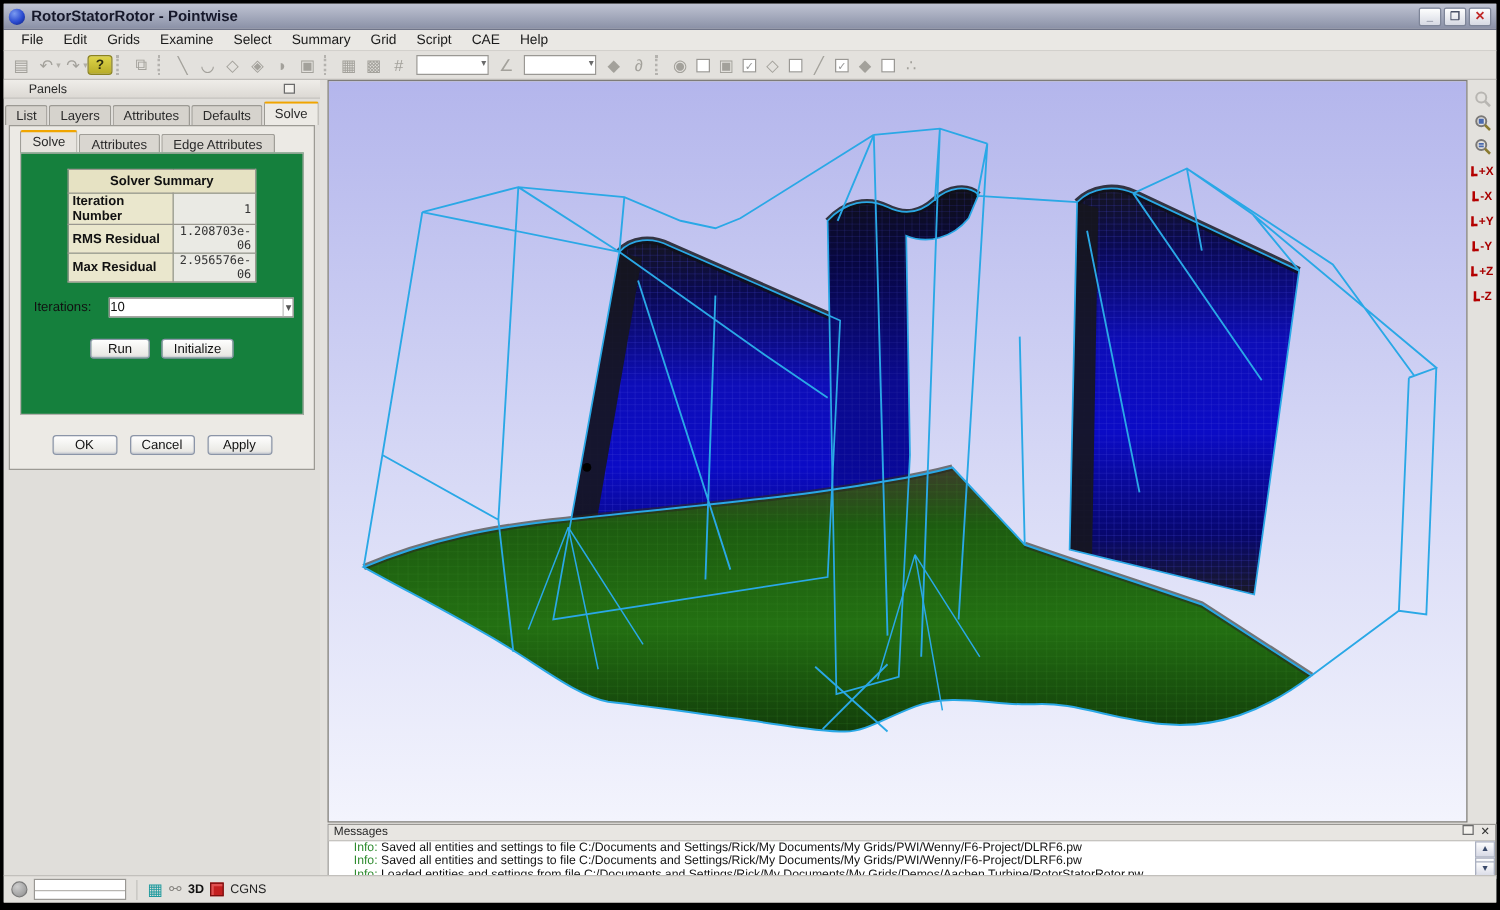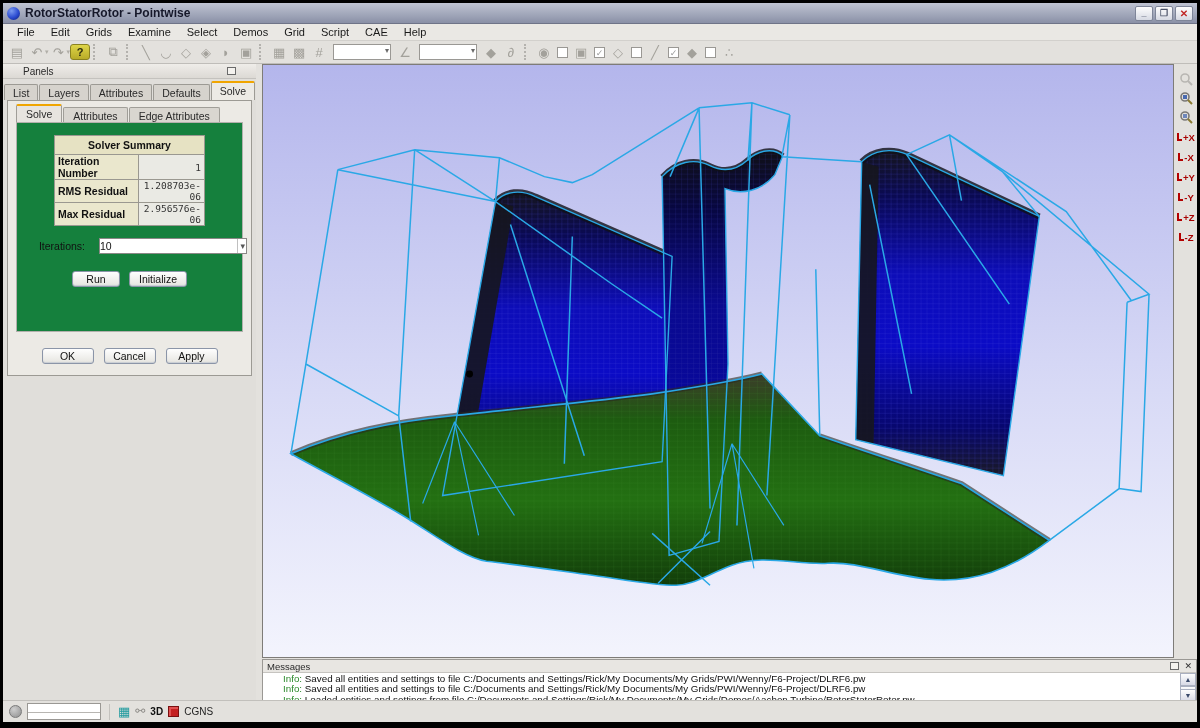--- a/index.html
+++ b/index.html
@@ -56,21 +56,21 @@
     border-bottom:none; border-radius:2px 2px 0 0; padding:2px 9px; margin-right:1px; height:15px; }
   .tab2.active { background:#e7e4df; border-top:2px solid #f0a500; height:18px; }
   #solve-content { position:absolute; left:8px; right:8px; top:21px; height:210px; background:#15803d;
     border:1px solid #b2b0ac; }
   table#summary { border-collapse:collapse; margin:12px auto 0 auto; }
   #summary td, #summary th { border:1px solid #9a9890; font-size:10.5px; height:19px; }
   #summary th { background:#e6e2c3; width:150px; font-weight:bold; color:#111; }
   #summary td.lbl { background:#eae7cd; width:84px; font-weight:bold; text-align:left; padding-left:3px; color:#111; }
   #summary td.val { background:#eaeae4; width:66px; text-align:right; padding-right:3px;
     font-family:"DejaVu Sans Mono", monospace; font-size:9.5px; color:#333; }
-  #iter-row { position:absolute; left:10px; top:115px; width:220px; display:flex; align-items:center;justify-content:flex-end; }
+  #iter-row { position:absolute; left:10px; top:115px; width:220px; display:flex; align-items:center; }
   #iter-label { font-size:10.5px; color:#111; }
   #iter-combo { margin-left:14px; width:148px; height:16px; background:#fff; border:1px solid #8a8886;
     font-size:10.5px; padding-left:0; line-height:14px; position:relative; color:#111; }
   #iter-combo::after { content:"▾"; position:absolute; right:1px; top:0px; font-size:9px; color:#555;
     border-left:1px solid #c0c0c0; padding-left:2px; }
   .xpbtn { height:16px; border:1px solid #8b95a8; border-radius:3px;
     background:linear-gradient(#fefefe,#e6e5e0); font-size:10.5px; color:#111; text-align:center;
     line-height:14px; box-shadow:inset 0 -1px 1px #c8ccd4; }
   #runinit { position:absolute; left:0; width:100%; top:148px; display:flex; justify-content:center; gap:9px; }
   #run-btn { width:48px; } #init-btn { width:58px; }
@@ -87,21 +87,21 @@
     display:flex; flex-direction:column; align-items:center; padding-top:6px; }
   .magbtn { width:18px; height:19px; display:flex; align-items:center; justify-content:center; }
   .axisbtn { width:20px; height:20px; display:flex; align-items:center; justify-content:center; gap:1px; }
   .axis-l { width:5px; height:8px; border-left:2px solid #b40000; border-bottom:2px solid #b40000; }
   .axis-t { font-size:9.5px; font-weight:bold; color:#a80000; }
 
   
   #messages { position:absolute; left:259px; right:0; top:656px; height:44px; background:#fff;
     border:1px solid #9a9894; }
   #msg-header { height:13px; background:#e8e6e2; border-bottom:1px solid #c6c4c0; display:flex;
-    align-items:center; padding:0 4px; }
+    align-items:flex-start; padding:0 4px; }
   #msg-title { font-size:9.5px; color:#2a2a2a; flex:1; }
   #msg-close { font-size:9px; color:#333; margin-left:5px; }
   #msg-body { position:absolute; left:0; right:16px; top:13px; bottom:0; overflow:hidden; padding:1px 0 0 20px; }
   .msg-line { font-size:9.8px; line-height:10.4px; color:#111; white-space:nowrap; }
   .msg-level { color:#2e8b2e; }
   #msg-scroll { position:absolute; right:0; top:13px; bottom:0; width:16px; background:#f2f1f6; }
   .sc-btn { height:13px; background:linear-gradient(#fdfdfd,#d8dae6); border:1px solid #aab0c0;
     font-size:7px; text-align:center; line-height:11px; color:#3a4a6a; }
   .sc-thumb { height:13px; background:linear-gradient(#fdfdfd,#ccd2e2); border:1px solid #aab0c0; }
 
@@ -134,21 +134,21 @@
     <div class="winbtn">❐</div>
     <div class="winbtn close">✕</div>
   </div>
 
   <div id="menubar">
     <span class="menu-item">File</span>
     <span class="menu-item">Edit</span>
     <span class="menu-item">Grids</span>
     <span class="menu-item">Examine</span>
     <span class="menu-item">Select</span>
-    <span class="menu-item">Demos</span>
+    <span class="menu-item">Summary</span>
     <span class="menu-item">Grid</span>
     <span class="menu-item">Script</span>
     <span class="menu-item">CAE</span>
     <span class="menu-item">Help</span>
   </div>
 
   <div id="toolbar">
     <span class="tb-icon">▤</span>
     <span class="tb-icon">↶</span>
         <span class="tb-arrow">▾</span>

